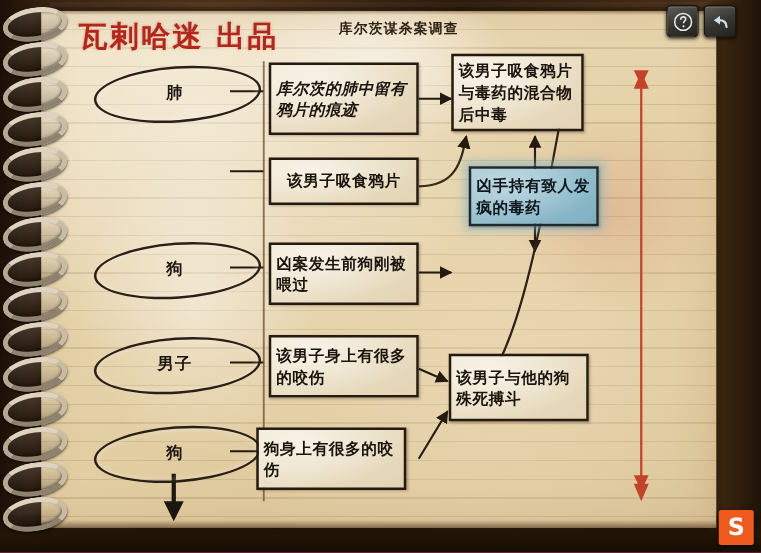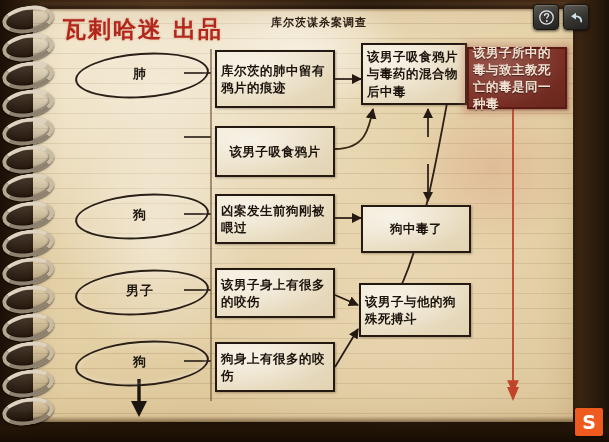--- a/index.html
+++ b/index.html
@@ -285,31 +285,30 @@
     </div>
     <div class="oval" style="left:42px; top:261px;font-family:Liberation Mono, monospace;">
       <div class="ring-shape"></div>
       <div class="oval-label">男子</div>
     </div>
     <div class="oval" style="left:42px; top:332px;">
       <div class="ring-shape"></div>
       <div class="oval-label">狗</div>
     </div>
 
-    <div class="note" style="left:182px; top:41px; width:120px; height:58px;">库尔茨的肺中留有鸦片的痕迹</div>
-    <div class="note" style="left:182px; top:117px; width:120px; height:51px;">该男子吸食鸦片</div>
+    <div class="note" style="left:182px; top:41px; width:120px; height:58px;font-style:italic;">库尔茨的肺中留有鸦片的痕迹</div>
+    <div class="note" style="left:182px; top:117px; width:120px; height:38px;">该男子吸食鸦片</div>
     <div class="note" style="left:182px; top:185px; width:120px; height:50px;">凶案发生前狗刚被喂过</div>
     <div class="note" style="left:182px; top:259px; width:120px; height:50px;">该男子身上有很多的咬伤</div>
-    <div class="note" style="left:182px; top:333px; width:120px; height:50px;">狗身上有很多的咬伤</div>
+    <div class="note" style="left:172px; top:333px; width:120px; height:50px;">狗身上有很多的咬伤</div>
 
     <div class="note" style="left:328px; top:34px; width:106px; height:62px;">该男子吸食鸦片与毒药的混合物后中毒</div>
-    <div class="note" style="left:328px; top:196px; width:110px; height:48px;">狗中毒了</div>
+    <div class="note blue" style="left:342px; top:124px; width:104px; height:48px;">凶手持有致人发疯的毒药</div>
     <div class="note" style="left:326px; top:274px; width:112px; height:54px;">该男子与他的狗殊死搏斗</div>
 
-    <div class="note red" style="left:434px; top:38px; width:100px; height:62px;">该男子所中的毒与致主教死亡的毒是同一种毒</div>
   </div>
 
   <div class="spiral">
     <div class="ring" style="top:0px;"></div>
     <div class="ring" style="top:28px;"></div>
     <div class="ring" style="top:56px;"></div>
     <div class="ring" style="top:84px;"></div>
     <div class="ring" style="top:112px;"></div>
     <div class="ring" style="top:140px;"></div>
     <div class="ring" style="top:168px;"></div>

